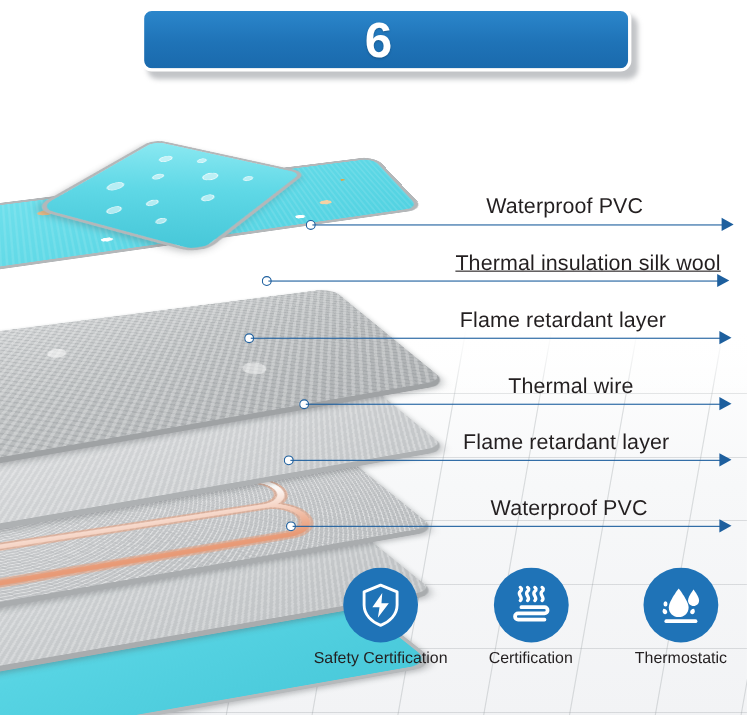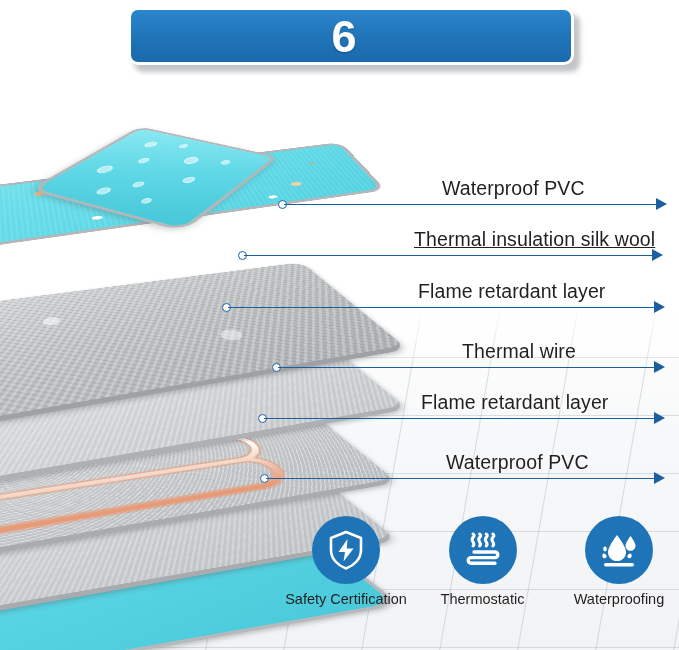--- a/index.html
+++ b/index.html
@@ -318,33 +318,33 @@
         <svg width="42" height="42" viewBox="0 0 42 42">
           <g fill="none" stroke="#ffffff" stroke-width="3" stroke-linecap="round">
             <path d="M11 17 C14.5 14.5 7.5 11.5 11 8.5 C13 6.8 12 5.6 11 5"></path>
             <path d="M17.6 17 C21.1 14.5 14.1 11.5 17.6 8.5 C19.6 6.8 18.6 5.6 17.6 5"></path>
             <path d="M24.2 17 C27.7 14.5 20.7 11.5 24.2 8.5 C26.2 6.8 25.2 5.6 24.2 5"></path>
             <path d="M30.8 17 C34.3 14.5 27.3 11.5 30.8 8.5 C32.8 6.8 31.8 5.6 30.8 5"></path>
           </g>
           <path d="M12 23 H33 a2.8 2.8 0 0 1 0 5.6 H9 a2.8 2.8 0 0 0 0 5.6 H33" fill="none" stroke="#ffffff" stroke-width="3.4" stroke-linecap="round" stroke-linejoin="round"></path>
         </svg>
       </div>
-      <div class="badge-label">Thermostatic</div>
+      <div class="badge-label">Certification</div>
     </div>
 
     <div class="badge">
       <div class="badge-circle">
         <svg width="42" height="42" viewBox="0 0 42 42">
           <path d="M19 6 C19 6 10 17.5 10 23.2 C10 28.3 14 32 19 32 C24 32 28 28.3 28 23.2 C28 17.5 19 6 19 6 Z" fill="#ffffff"></path>
           <path d="M32.5 7 C32.5 7 27.5 13.5 27.5 16.8 C27.5 19.7 29.7 21.8 32.5 21.8 C35.3 21.8 37.5 19.7 37.5 16.8 C37.5 13.5 32.5 7 32.5 7 Z" fill="#ffffff"></path>
           <g fill="#ffffff">
             <ellipse cx="7" cy="20" rx="1.8" ry="2.4"></ellipse>
             <path d="M5 24.5 C7.6 24.5 8.6 26.2 8.6 27.6 C8.6 28.6 7.7 29.3 6.7 29.3 C5.3 29.3 4.3 28 4.3 26.4 Z"></path>
             <path d="M33 24.5 C30.4 24.5 29.4 26.2 29.4 27.6 C29.4 28.6 30.3 29.3 31.3 29.3 C32.7 29.3 33.7 28 33.7 26.4 Z"></path>
           </g>
           <rect x="6" y="34" width="30" height="3.4" rx="1.7" fill="#ffffff"></rect>
         </svg>
       </div>
-      <div class="badge-label">Waterproofing</div>
+      <div class="badge-label">Thermostatic</div>
     </div>
 
   </div>
 </div>
 
 </body></html>

